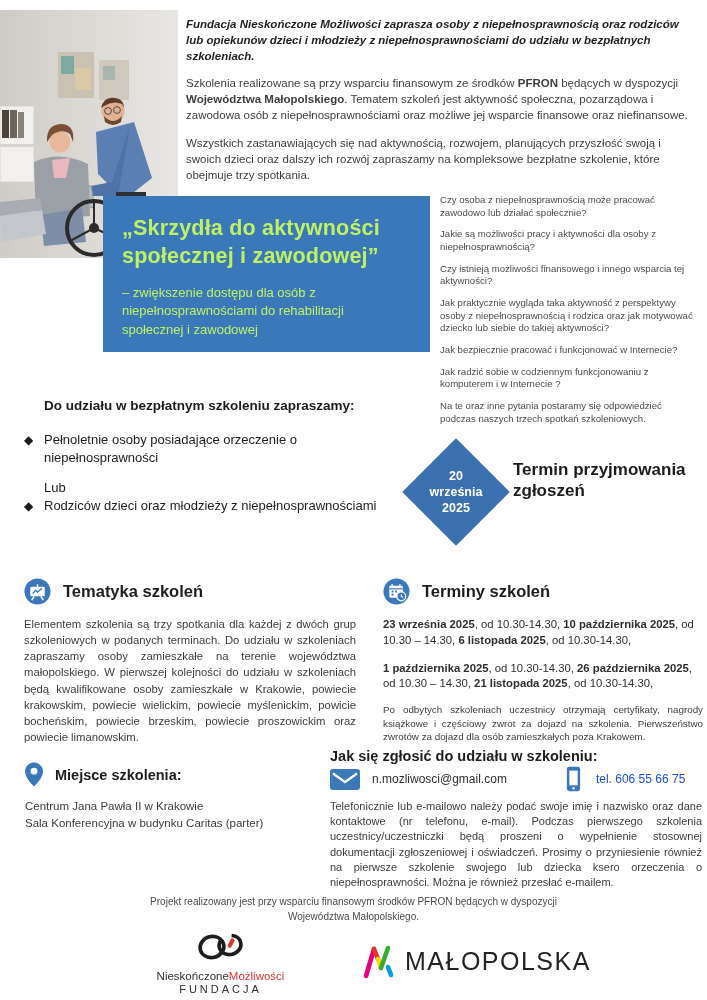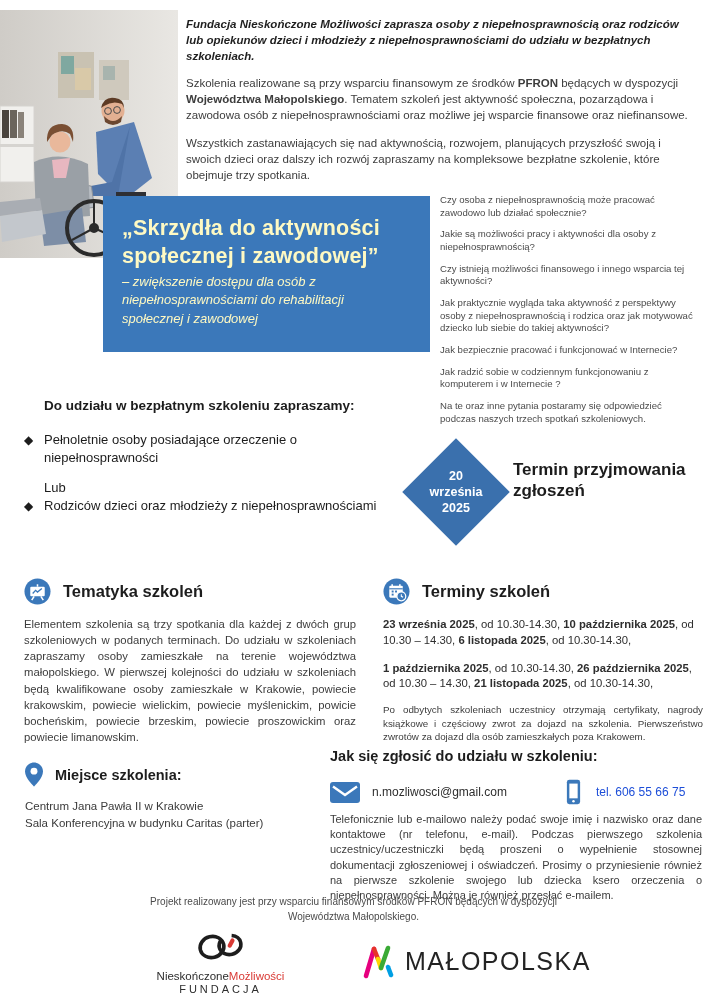--- a/index.html
+++ b/index.html
@@ -7,24 +7,24 @@
         font-family:"Liberation Sans","DejaVu Sans",sans-serif;color:#2e2e2e;}
   .abs{position:absolute;}
   .b{font-weight:bold;}
 
   
   .intro{left:186px;top:16px;width:507px;font-size:11.5px;line-height:1.4;color:#3d3d3d;}
   .intro p{margin:0 0 11px 0;}
   .lead{font-weight:bold;font-style:italic;color:#1f1f1f;}
 
   
-  .titlebox{left:103px;top:196px;width:327px;height:156px;background:#3b78ba;color:#fef9c3;
+  .titlebox{left:103px;top:196px;width:327px;height:156px;background:#3b78ba;color:#bef264;
             box-sizing:border-box;padding:19px 34px 0 19px;}
   .box-title{font-size:21.5px;font-weight:800;line-height:1.3;letter-spacing:.2px;}
-  .box-sub{font-size:13px;line-height:1.42;margin-top:2px;font-style:italic;}
+  .box-sub{font-size:13px;line-height:1.42;margin-top:13px;}
 
   
   .questions{left:440px;top:194px;width:258px;display:flex;flex-direction:column;gap:9px;
              font-size:9.6px;line-height:1.32;color:#4b4b4b;}
 
   
   .invite{left:24px;top:398px;width:362px;color:#1c1c1c;}
   .invite-h{font-size:13.5px;font-weight:bold;padding-left:20px;margin-bottom:18px;}
   .bullet{display:flex;font-size:13px;line-height:1.35;}
   .bullet .mark{width:20px;flex:none;font-size:12px;color:#1d1d1d;padding-top:1px;}
@@ -48,21 +48,21 @@
   .dates{left:383px;top:578px;width:320px;}
   .dates .grp{margin-top:12px;font-size:11.3px;line-height:1.4;color:#2e2e2e;}
   .dates .note{margin-top:11px;font-size:9.8px;line-height:1.36;text-align:justify;color:#3c3c3c;}
 
   .venue{left:25px;top:752px;width:300px;margin-top:10px;}
   .venue .sec-head h2{font-size:14.5px;}
   .venue .lines{margin-top:11px;font-size:11.5px;line-height:1.5;color:#3a3a3a;}
 
   .signup{left:330px;top:748px;width:372px;}
   .signup h2{margin:0;font-size:14.5px;font-weight:800;color:#1d1d1d;}
-  .contact-row{display:flex;align-items:center;margin-top:15px;}
+  .contact-row{display:flex;align-items:center;margin-top:2px;}
   .contact-row .email-text{font-size:12px;margin-left:12px;color:#2e2e2e;}
   .contact-row .phone-wrap{margin-left:58px;display:flex;align-items:center;}
   .contact-row .phone-text{font-size:12px;margin-left:14px;color:#1d4ed8;}
   .signup .note{margin-top:7px;font-size:11px;line-height:1.38;text-align:justify;color:#3c3c3c;}
 
   .footer-note{left:0;top:895px;width:707px;text-align:center;font-size:10px;
                line-height:1.45;color:#4a4a4a;}
 
   .foundation{left:138px;top:930px;width:165px;text-align:center;}
   .foundation .name{font-size:11.5px;margin-top:2px;color:#2d2d2d;}

